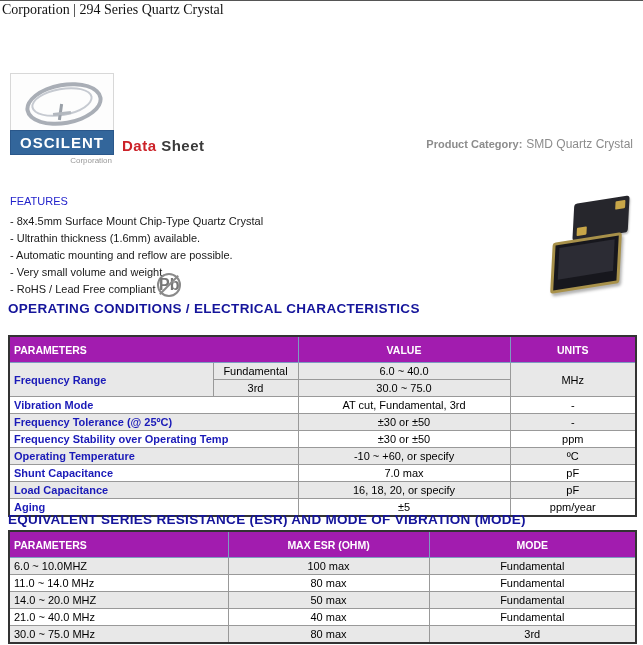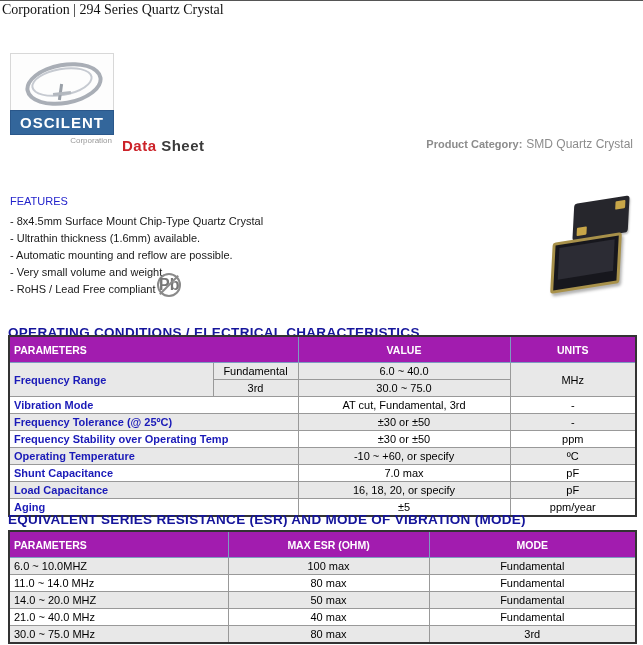--- a/index.html
+++ b/index.html
@@ -1,21 +1,21 @@
 <!DOCTYPE html>
 <html><head>
 <meta charset="utf-8">
 <style>
   html,body{margin:0;padding:0;background:#fff;}
   .page{position:relative;width:643px;height:645px;background:#fff;overflow:hidden;
         border-top:1px solid #555;font-family:"Liberation Sans",sans-serif;}
   .doc-title{position:absolute;left:2px;top:1px;font-family:"Liberation Serif",serif;
              font-size:14px;color:#111;}
   
-  .logo{position:absolute;left:10px;top:52px;width:104px;}
+  .logo{position:absolute;left:10px;top:72px;width:104px;}
   .logo-img{position:relative;width:102px;height:56px;background:#fdfdfd;border:1px solid #d8d8d8;border-bottom:none;overflow:hidden;}
   .ellipse{position:absolute;border-radius:50%;}
   .e1{left:14px;top:9px;width:70px;height:34px;border:4px solid #a9aeb6;transform:rotate(-10deg);}
   .e2{left:20px;top:14px;width:58px;height:24px;border:2px solid #c6cad1;transform:rotate(-10deg);}
   .stem{position:absolute;left:48px;top:30px;width:3px;height:16px;background:#9aa0a8;transform:rotate(8deg);}
   .stem2{position:absolute;left:42px;top:38px;width:18px;height:3px;background:#b3b8bf;transform:rotate(-6deg);}
   .logo-bar{width:102px;height:23px;background:#33669b;border:1px solid #2a578a;color:#fff;
             font-weight:bold;font-size:15px;letter-spacing:1px;text-align:center;line-height:23px;}
   .logo-sub{font-size:8px;color:#999;text-align:right;padding:1px 2px 0 0;width:102px;}
   
@@ -46,21 +46,21 @@
   .chip-top{left:30px;top:2px;width:56px;height:36px;background:#26262c;transform:rotate(-9deg) skewX(-12deg);
             box-shadow:1px 2px 2px rgba(0,0,0,0.25);}
   .pad{position:absolute;background:#c8a648;border-radius:1px;}
   .pad1{left:4px;bottom:4px;width:10px;height:8px;}
   .pad2{right:4px;top:4px;width:10px;height:8px;}
   .chip-bot{left:8px;top:40px;width:64px;height:44px;background:#17171d;border:3px solid #a8914a;
             transform:rotate(-9deg) skewX(-12deg);box-shadow:2px 3px 3px rgba(0,0,0,0.3);}
   .chip-bot .face{position:absolute;left:4px;top:3px;right:4px;bottom:10px;background:#2c2c34;}
   
   .sec-heading{position:absolute;left:8px;font-size:13.5px;font-weight:bold;color:#15159b;letter-spacing:0.3px;}
-  .h1{top:324px;}
+  .h1{top:300px;}
   .h2{top:511px;}
   
   table.spec{position:absolute;left:8px;border-collapse:collapse;width:627px;table-layout:fixed;
              font-size:11px;color:#000;border:2px solid #333;}
   .t1{top:334px;}
   .t2{top:529px;}
   table.spec th{background:#a21caf;color:#fff;font-size:10.5px;font-weight:bold;height:17px;
                 border:1px solid #7d9cc0;padding:4px 4px;}
   table.spec th.left{text-align:left;}
   table.spec td{border:1px solid #999;height:16px;padding:0 4px;text-align:center;background:#fff;}

